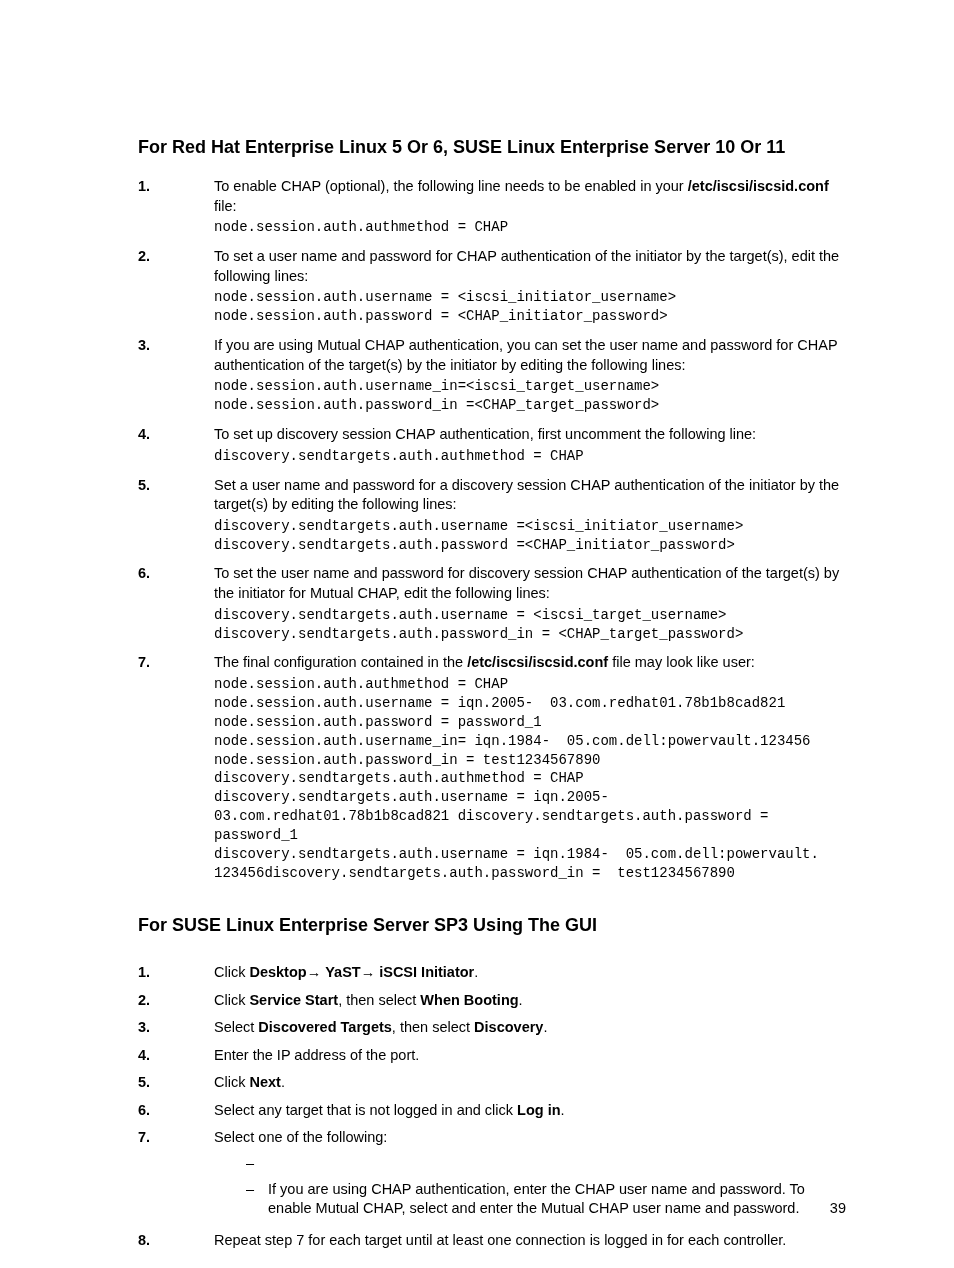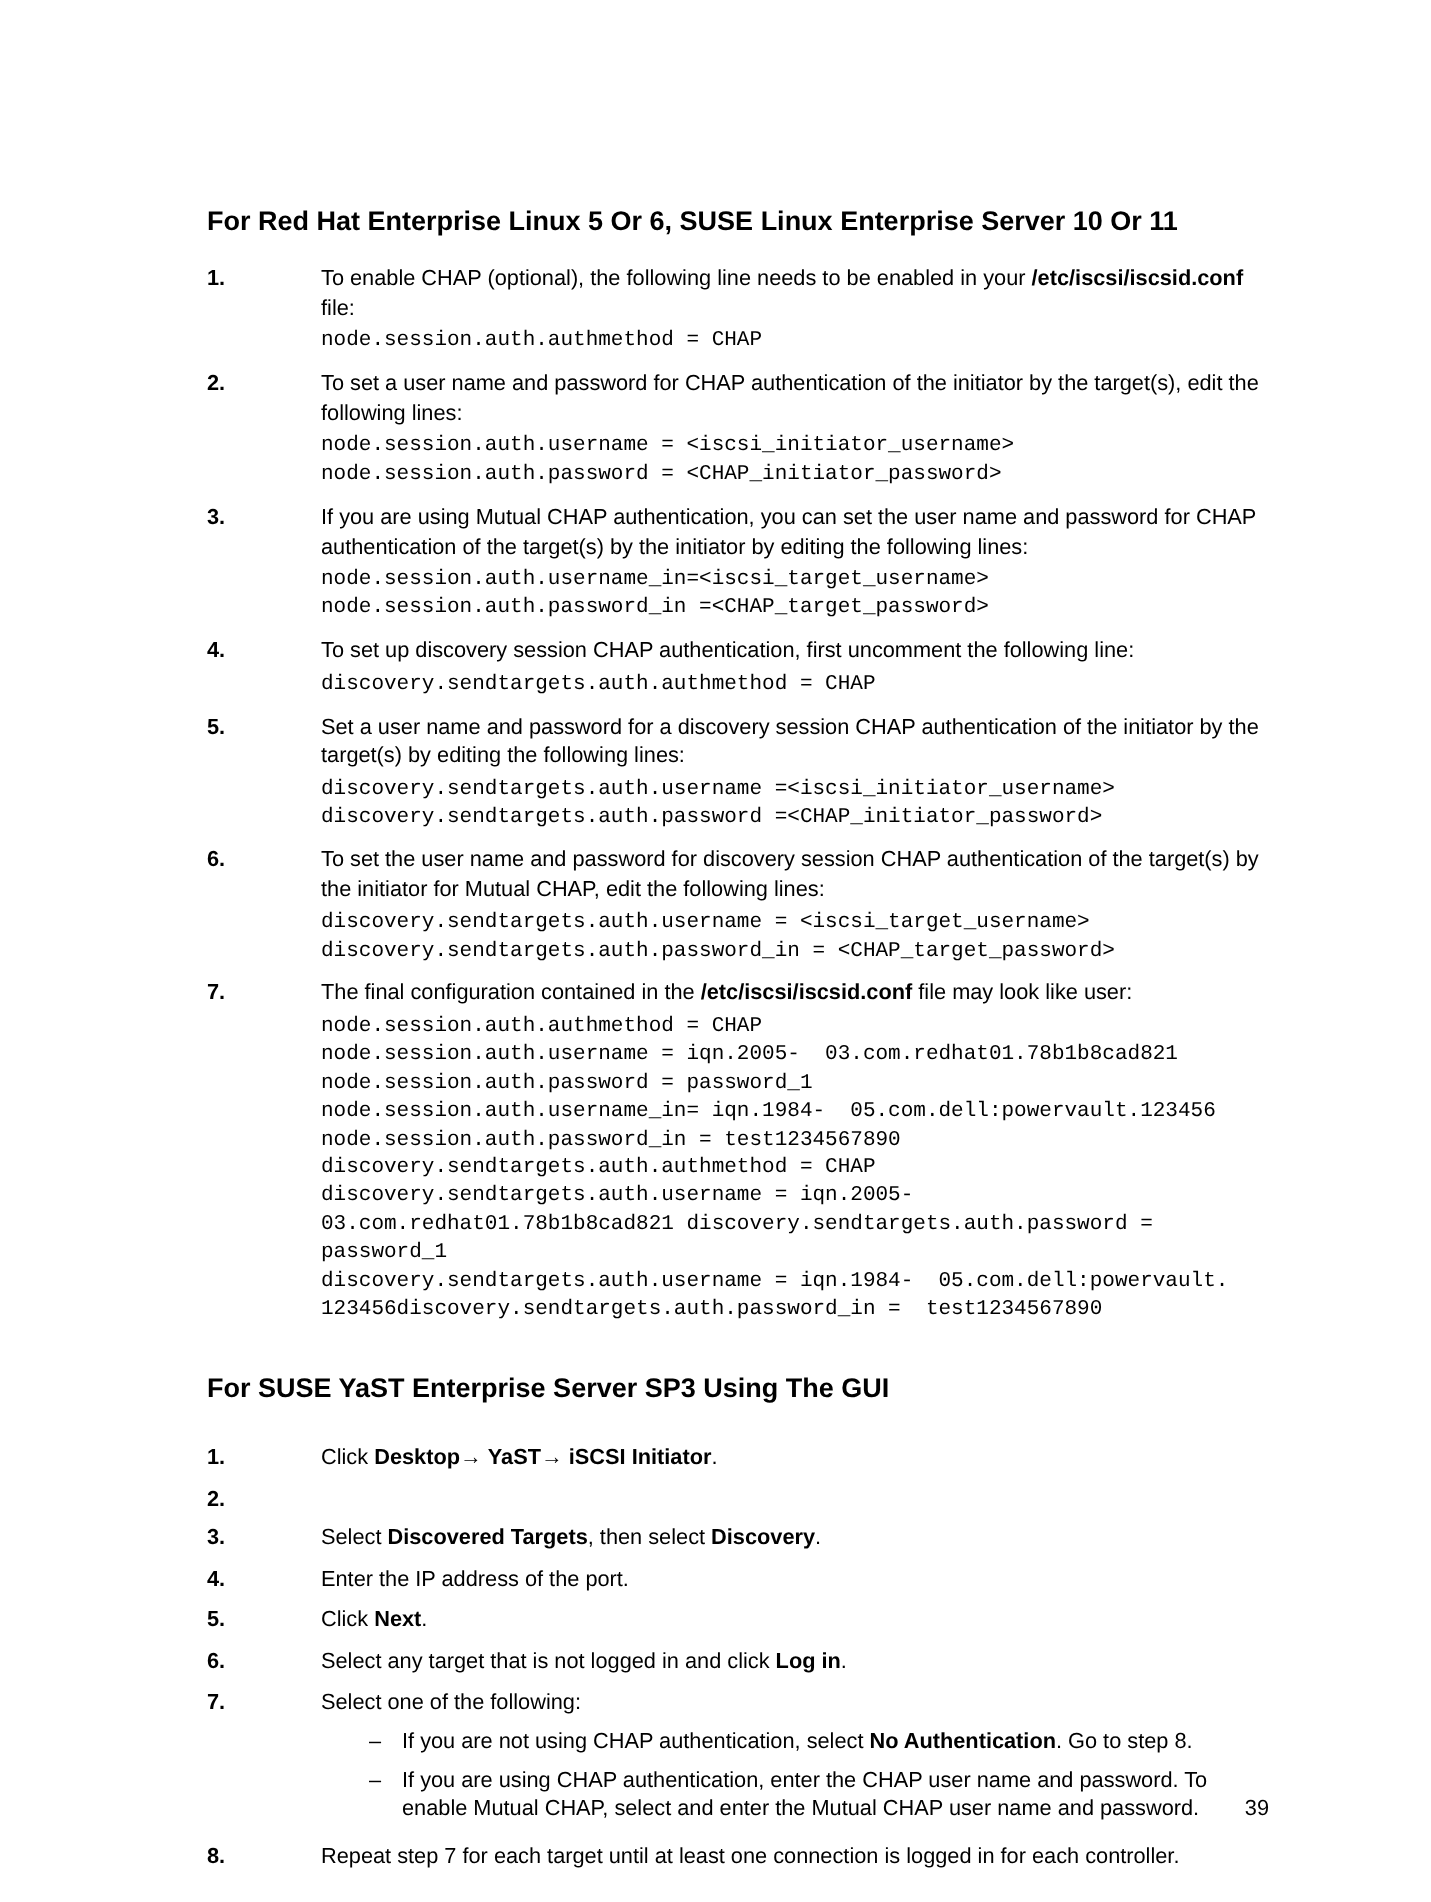--- a/index.html
+++ b/index.html
@@ -151,28 +151,29 @@
 discovery.sendtargets.auth.username = iqn.2005-
 03.com.redhat01.78b1b8cad821 discovery.sendtargets.auth.password =
 password_1
 discovery.sendtargets.auth.username = iqn.1984-  05.com.dell:powervault.
 123456discovery.sendtargets.auth.password_in =  test1234567890</div>
       </div>
     </li>
   </ol>
 
   <div class="section2">
-    <h2>For SUSE YaST Enterprise Server SP3 Using The GUI</h2>
+    <h2>For SUSE Linux Enterprise Server SP3 Using The GUI</h2>
     <ol class="main-list">
       <li>
         <div class="num">1.</div>
         <div class="item-body text-line"><span>Click </span><span class="bold">Desktop</span><span class="arrow">→ </span><span class="bold">YaST</span><span class="arrow">→ </span><span class="bold">iSCSI Initiator</span><span>.</span></div>
       </li>
       <li>
         <div class="num">2.</div>
+        <div class="item-body text-line"><span>Click </span><span class="bold">Service Start</span><span>, then select </span><span class="bold">When Booting</span><span>.</span></div>
       </li>
       <li>
         <div class="num">3.</div>
         <div class="item-body text-line"><span>Select </span><span class="bold">Discovered Targets</span><span>, then select </span><span class="bold">Discovery</span><span>.</span></div>
       </li>
       <li>
         <div class="num">4.</div>
         <div class="item-body text-line">Enter the IP address of the port.</div>
       </li>
       <li>
@@ -184,21 +185,20 @@
         <div class="item-body text-line"><span>Select any target that is not logged in and click </span><span class="bold">Log in</span><span>.</span></div>
       </li>
       <li>
         <div class="num">7.</div>
         <div class="item-body">
           <div class="text-line">Select one of the following:</div>
           <ul class="sub-list">
             <li>
               <div class="sub-dash">–</div>
               <div class="sub-body">
-                <div><span>If you are not using CHAP authentication, select </span><span class="bold">No Authentication</span><span>. Go to step 8.</span></div>
               </div>
             </li>
             <li>
               <div class="sub-dash">–</div>
               <div class="sub-body">If you are using CHAP authentication, enter the CHAP user name and password. To enable Mutual CHAP, select and enter the Mutual CHAP user name and password.</div>
             </li>
           </ul>
         </div>
       </li>
       <li>

